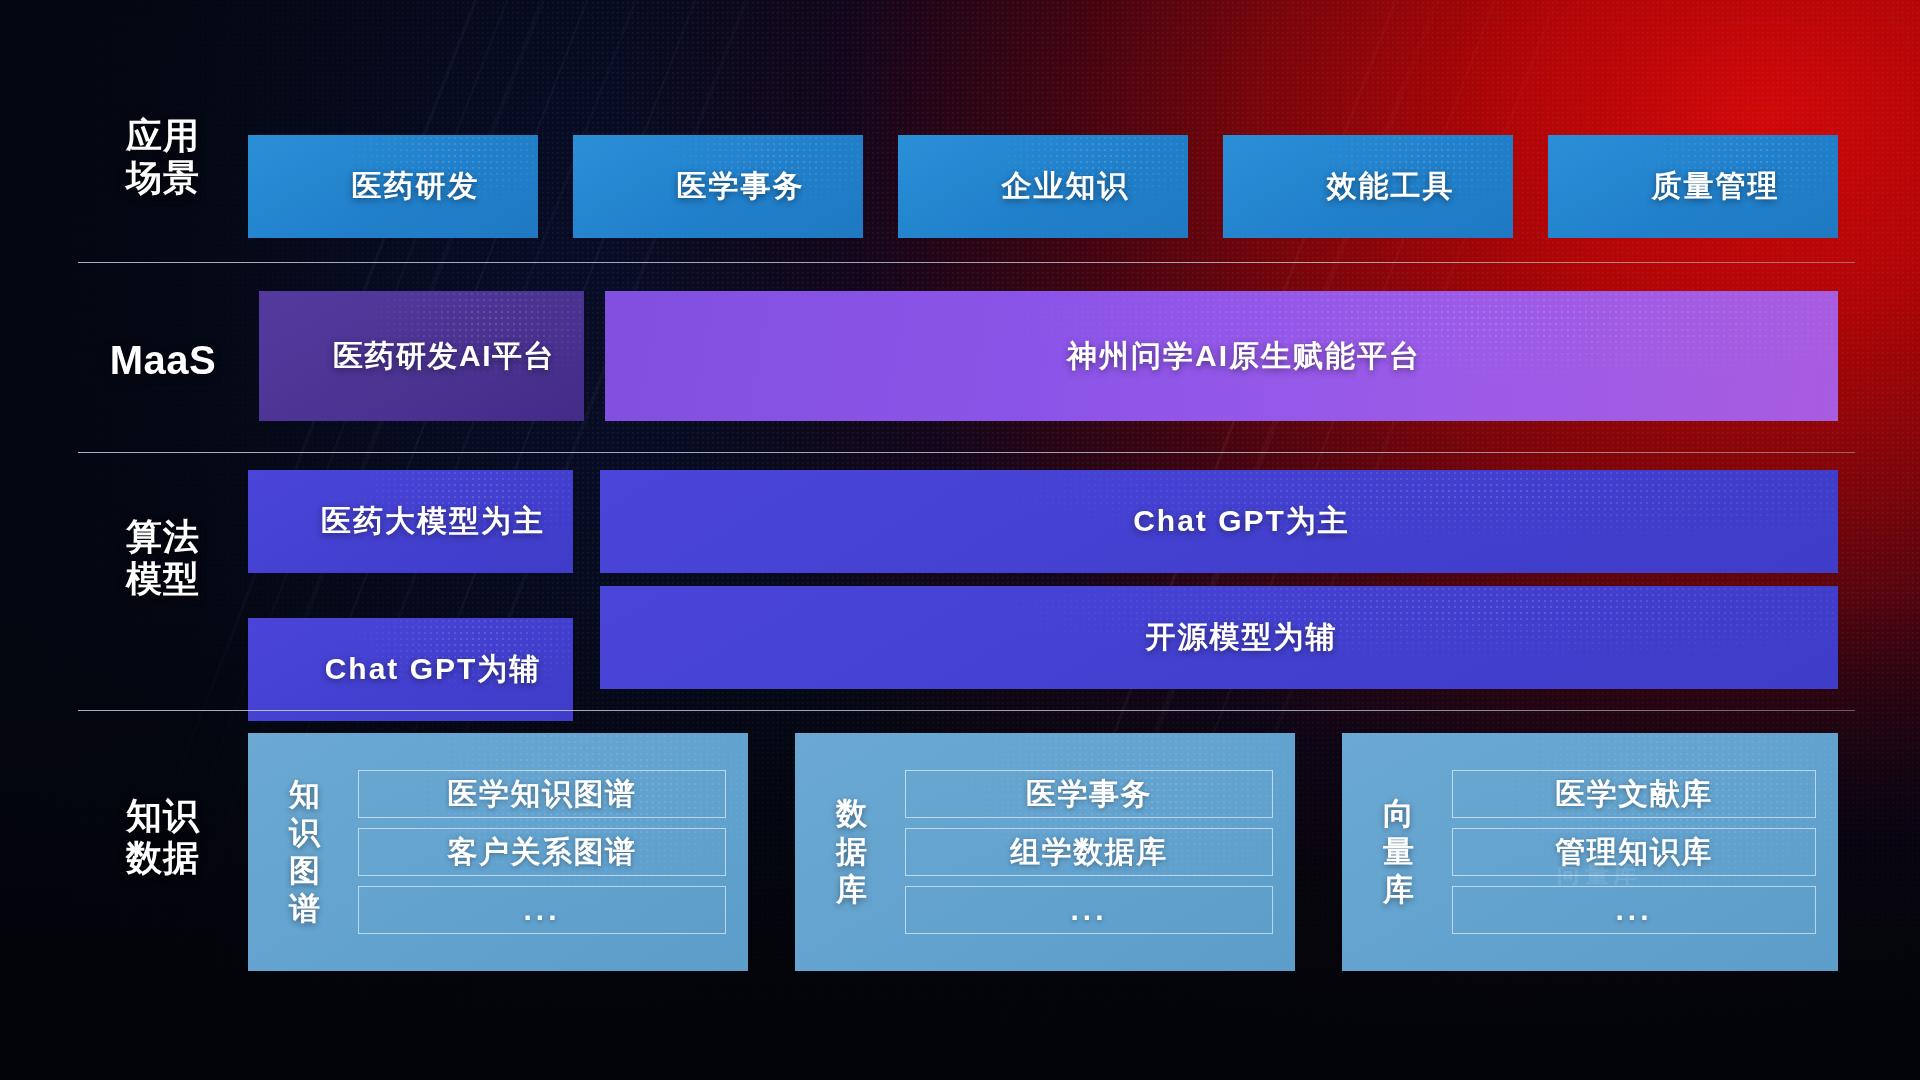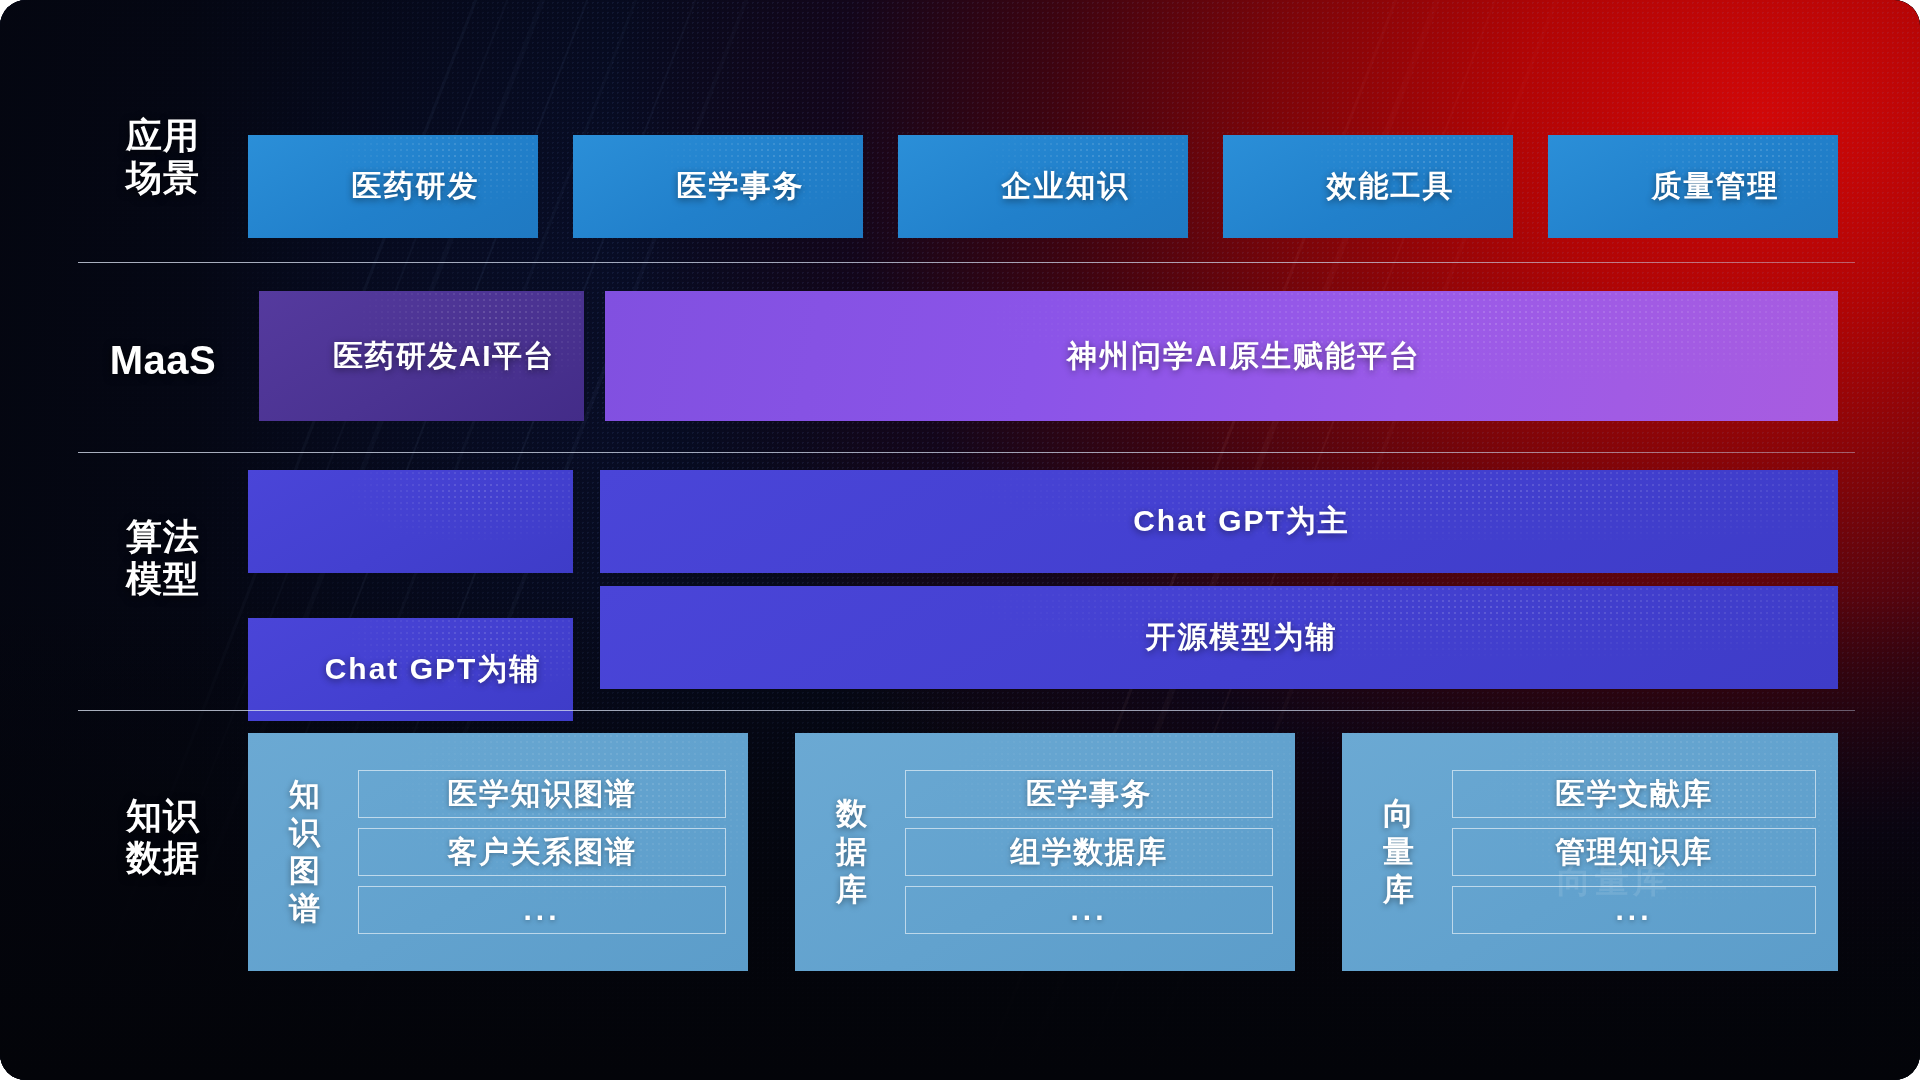--- a/index.html
+++ b/index.html
@@ -7,21 +7,20 @@
   html, body {
     width:1920px; height:1080px;
     overflow:hidden;
     font-family:"Liberation Sans","DejaVu Sans",sans-serif;
   }
   #stage {
     position:relative;
     width:1920px; height:1080px;
     background:#05070f;
     overflow:hidden;
-    border-radius:26px;
   }
   
   .bg-layer { position:absolute; inset:0; pointer-events:none; }
   .bg-base {
     background:
       radial-gradient(ellipse 1150px 900px at 1760px 120px, #d10808 0%, #b00505 22%, #7d0509 42%, #3d0410 62%, #13061a 80%, rgba(6,8,18,0) 100%),
       radial-gradient(ellipse 900px 700px at 1500px 520px, rgba(150,8,18,0.55) 0%, rgba(70,6,20,0.35) 45%, rgba(8,8,20,0) 78%),
       radial-gradient(ellipse 1000px 800px at 300px 300px, #0a1030 0%, #070b20 45%, #05070f 100%),
       linear-gradient(160deg, #070c1c 0%, #05070f 45%, #04050b 100%);
   }
@@ -138,21 +137,21 @@
     display:flex; align-items:center; justify-content:center;
     color:#fff; font-weight:bold; font-size:30px;
     letter-spacing:1.5px;
     text-shadow:0 1px 5px rgba(0,0,0,.35);
   }
   .kn-item.ellipsis { font-size:30px; letter-spacing:4px; }
   
   .watermark {
     position:absolute;
     color:rgba(255,255,255,0.11);
-    font-size:34px; font-weight:bold; letter-spacing:4px;
+    font-size:24px; font-weight:bold; letter-spacing:4px;
     pointer-events:none; z-index:1;
   }
 </style>
 </head>
 <body>
 
 <div id="stage">
 
   <div class="bg-layer bg-base"></div>
   <div class="streaks">
@@ -211,20 +210,21 @@
     <span class="lbl">神州问学AI原生赋能平台</span>
   </div>
 
   <div class="divider" style="top:452px;"></div>
 
   <div class="rowlabel" style="top:516px;">算法
 模型</div>
 
   <div class="card algo-card" style="left:248px;top:470px;width:325px;height:103px;">
     <span class="dots"></span>
+    <span class="lbl">医药大模型为主</span>
   </div>
   <div class="card algo-card" style="left:600px;top:470px;width:1238px;height:103px;">
     <span class="dots"></span>
     <span class="lbl">Chat GPT为主</span>
   </div>
   <div class="card algo-card" style="left:248px;top:586px;width:325px;height:103px;margin-top:32px;">
     <span class="dots"></span>
     <span class="lbl">Chat GPT为辅</span>
   </div>
   <div class="card algo-card" style="left:600px;top:586px;width:1238px;height:103px;">

